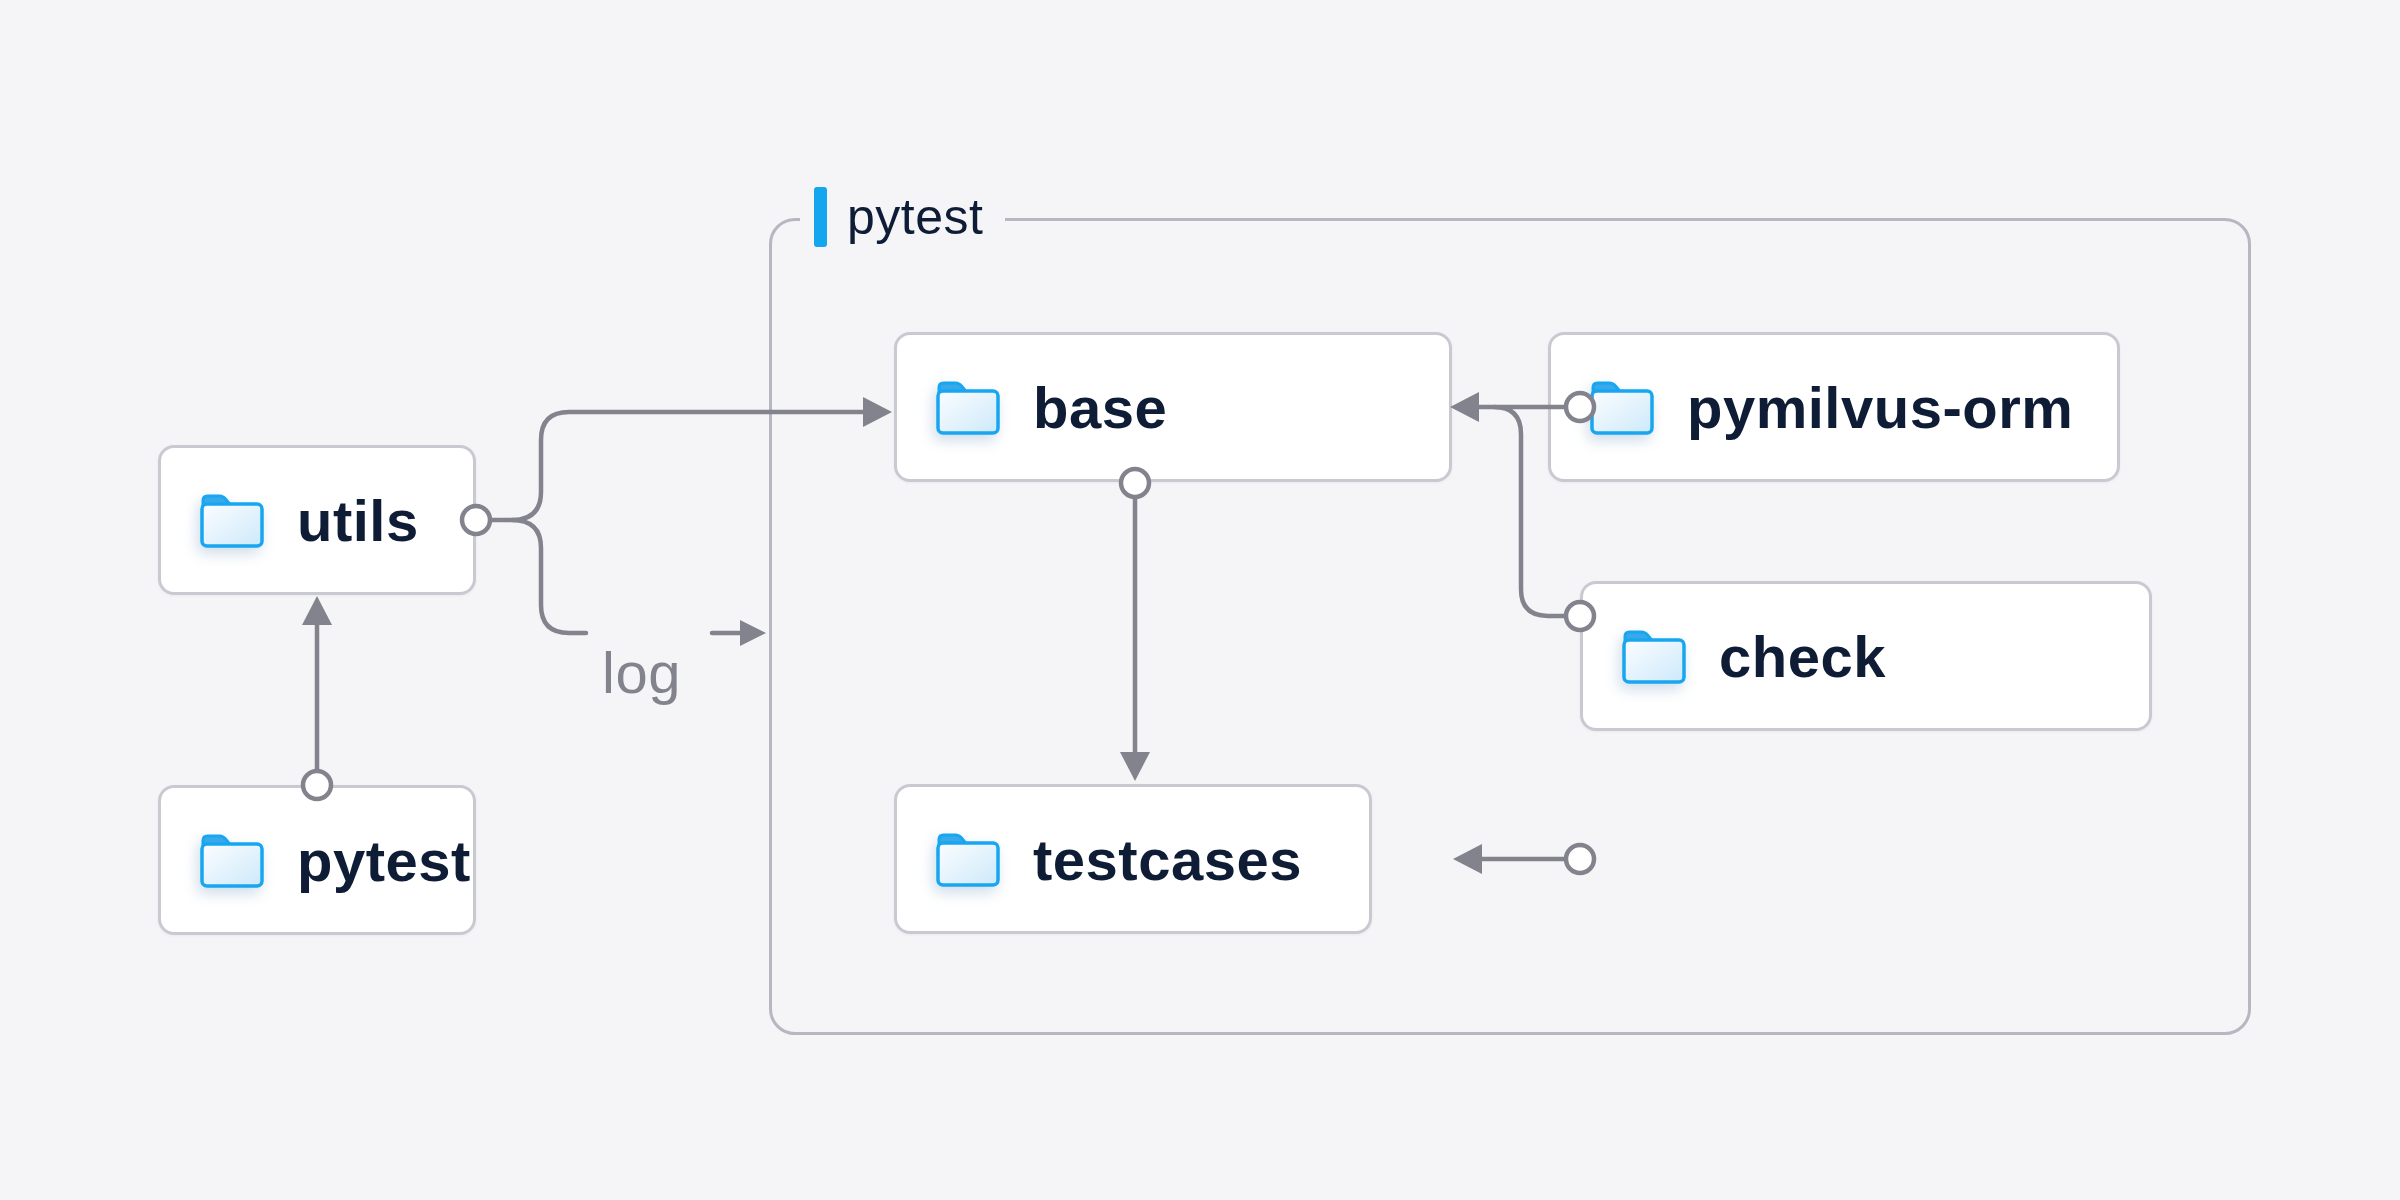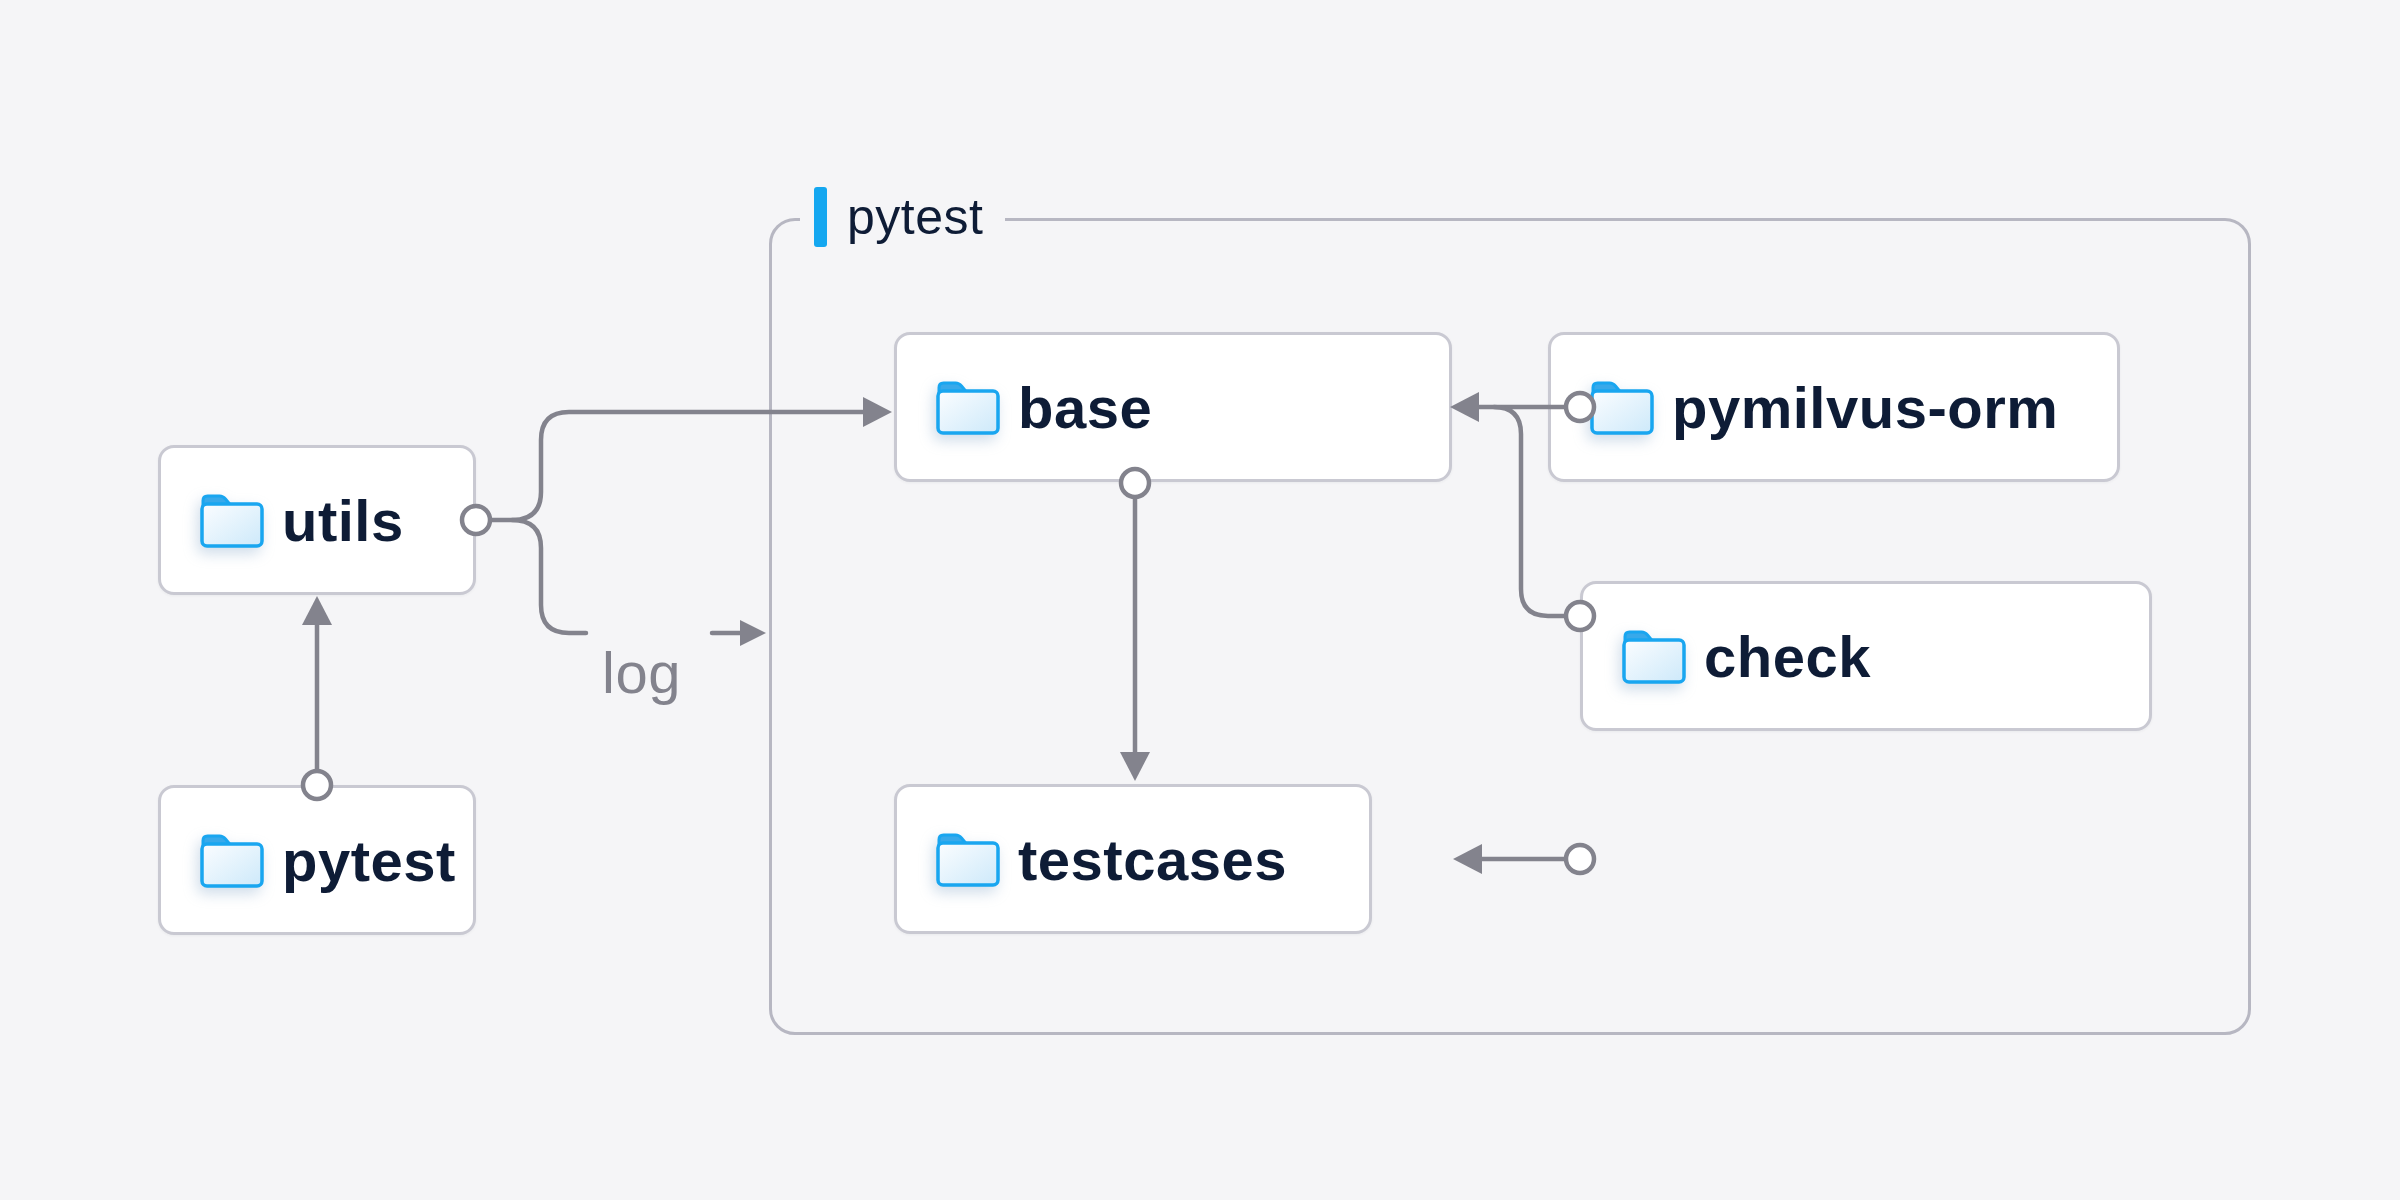--- a/index.html
+++ b/index.html
@@ -30,21 +30,21 @@
     color:var(--label-navy,#0e1c36);
     text-align:center;
   }
 
   
   .node{
     position:absolute;height:150px;box-sizing:border-box;z-index:2;
     background:var(--node-bg,#ffffff);
     border:3px solid var(--node-border,#c9c9d2);
     border-radius:16px;
-    display:flex;align-items:center;gap:17px;padding-left:38px;
+    display:flex;align-items:center;gap:32px;padding-left:38px;
     box-shadow:0 1px 3px rgba(20,30,60,.05);
   }
   .node .label{
     font-size:58px;font-weight:700;letter-spacing:.5px;
     color:var(--label-navy,#0e1c36);white-space:nowrap;
   }
   .node-utils       {left:158px; top:445px; width:318px;text-align:right;}
   .node-config      {left:158px; top:785px; width:318px;}
   .node-base        {left:894px; top:332px; width:558px;}
   .node-pymilvus-orm{left:1548px;top:332px; width:572px;}

